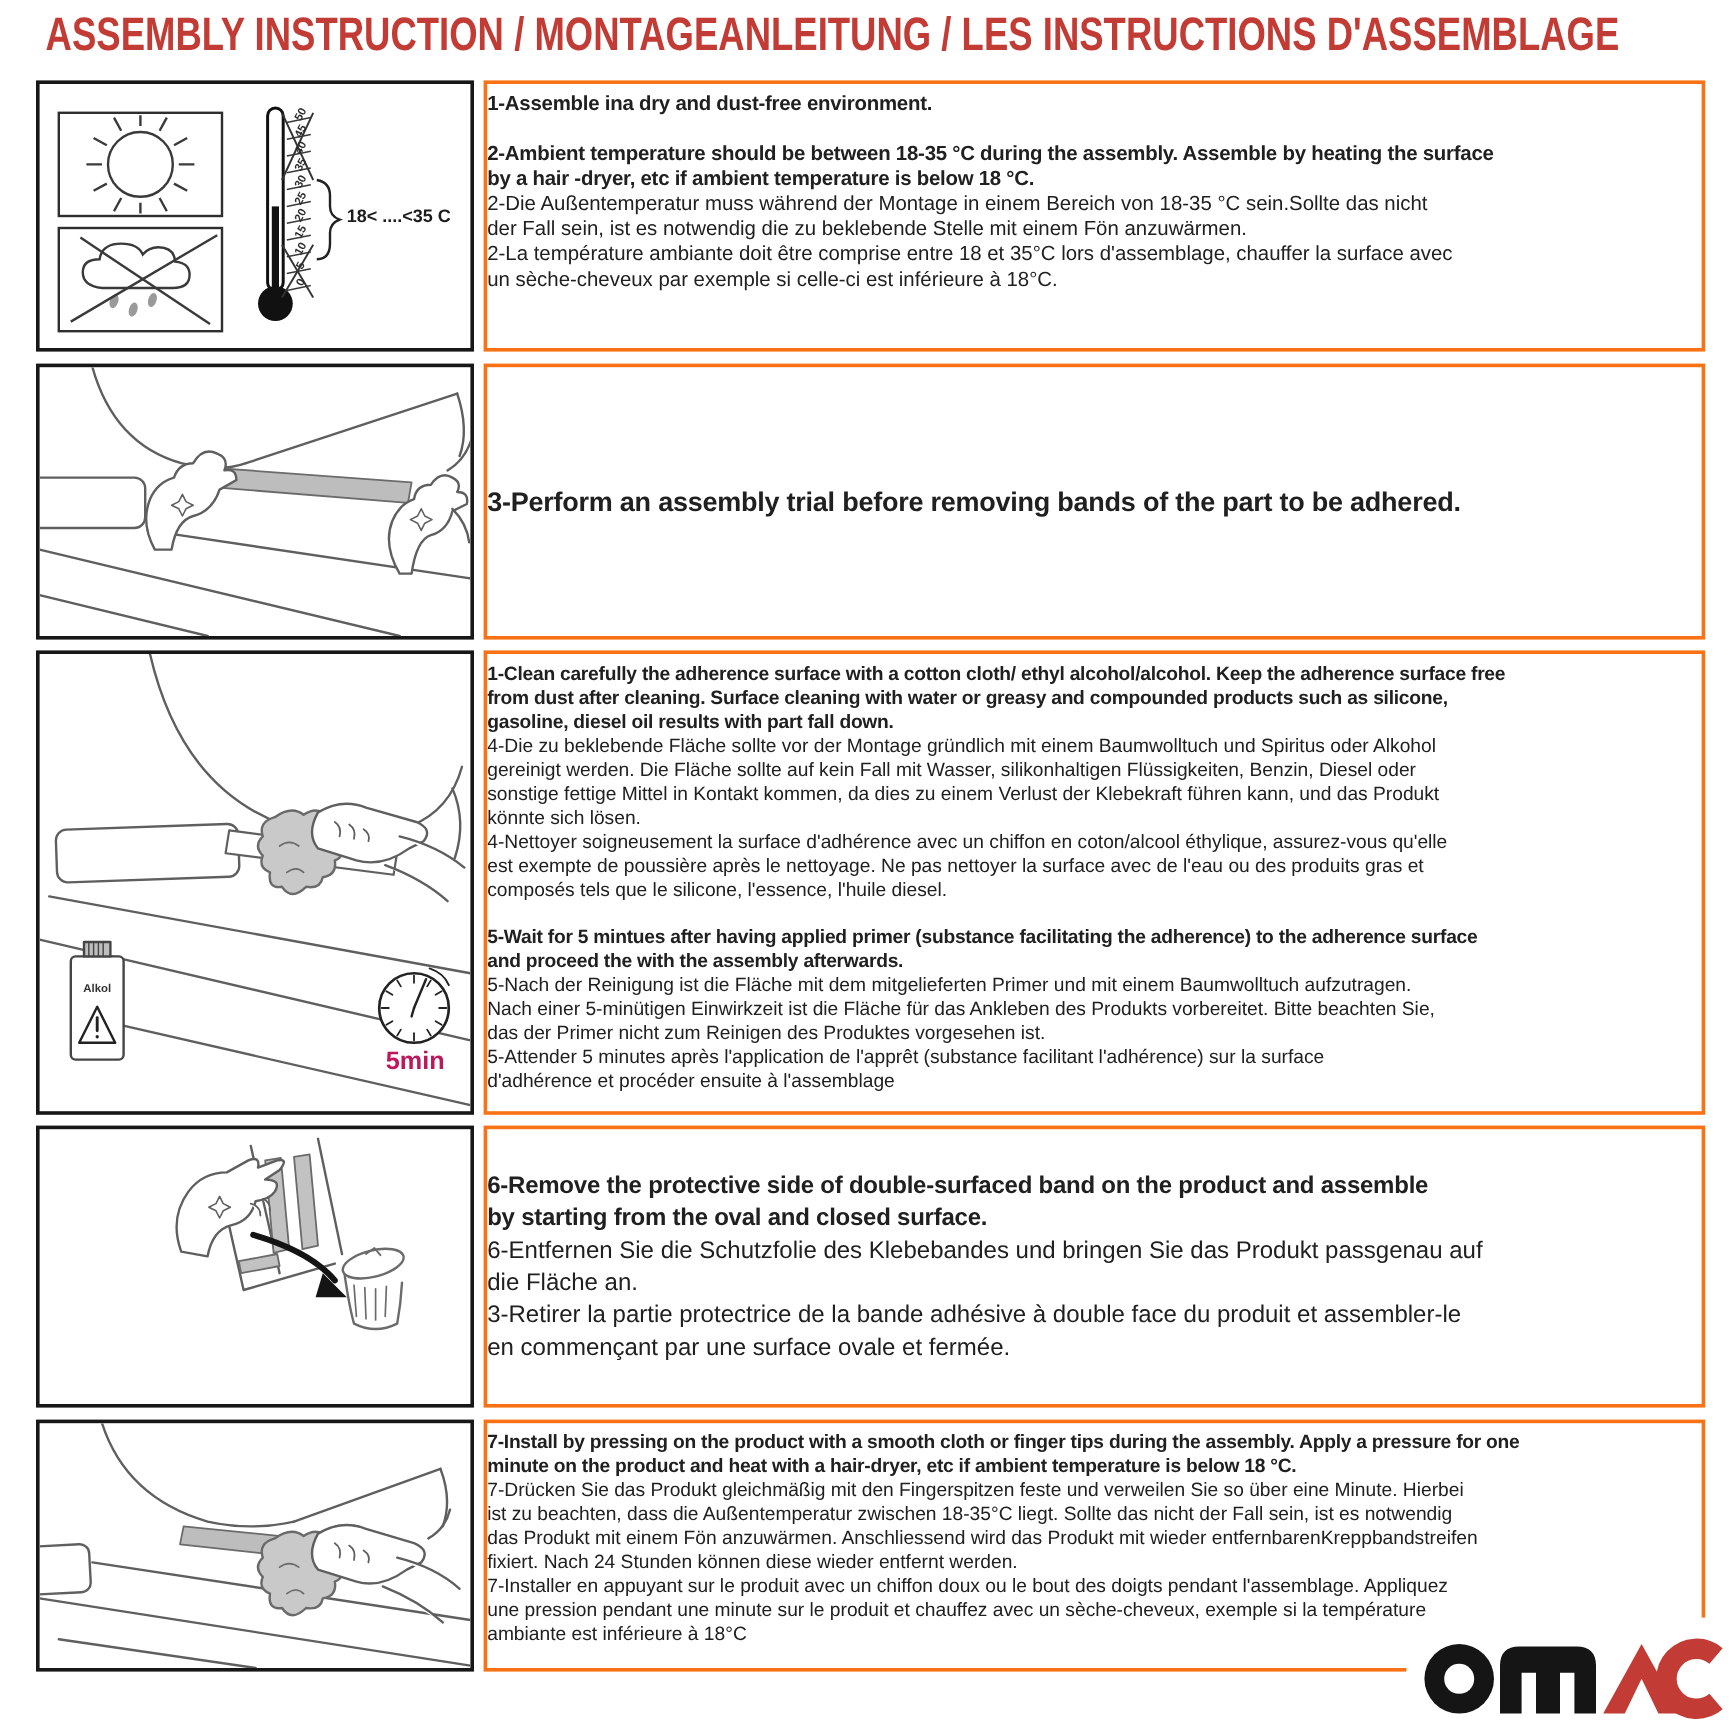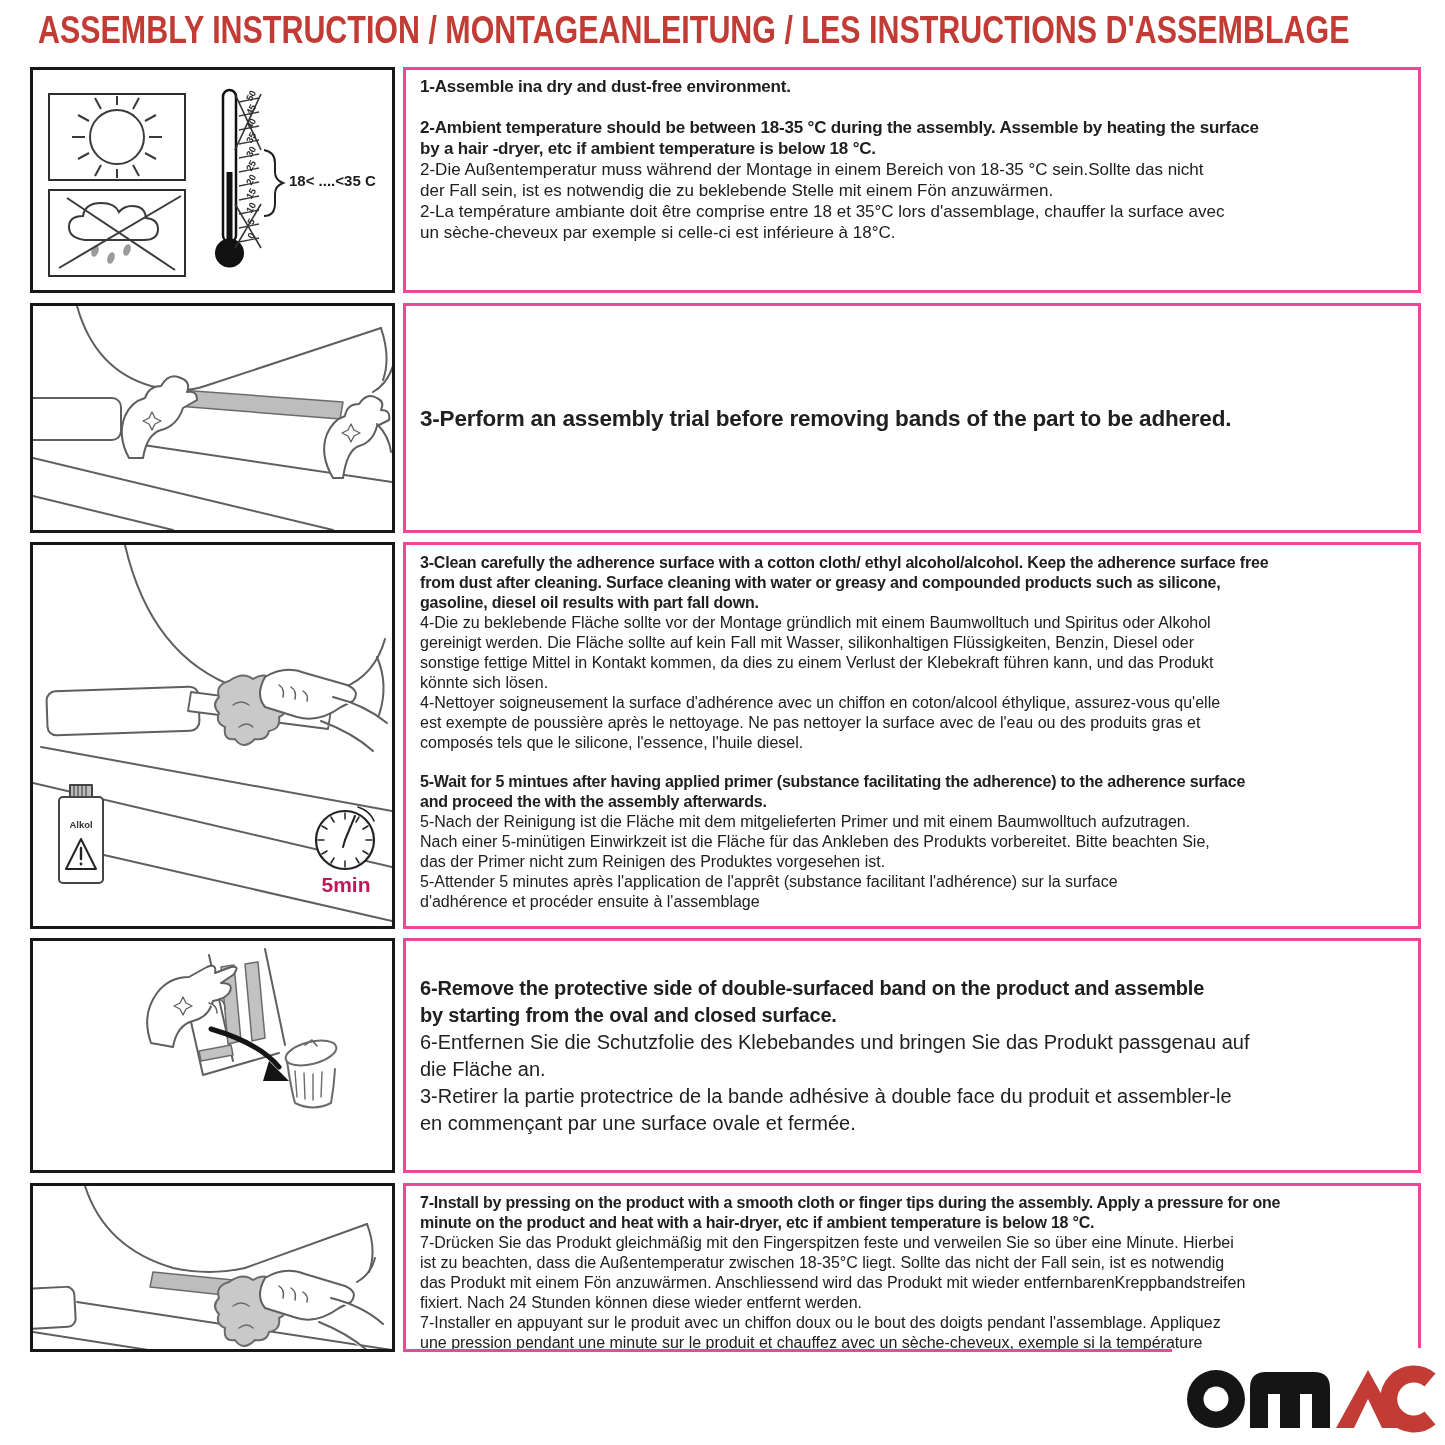--- a/index.html
+++ b/index.html
@@ -12,22 +12,22 @@
     white-space:nowrap;transform:scaleX(.78);transform-origin:0 0;letter-spacing:0;
   }
   .row{position:absolute;left:30px;width:1391px;}
   .illus{
     position:absolute;left:0;top:0;width:365px;height:100%;
     border:3px solid #171717;background:#fff;box-sizing:border-box;overflow:hidden;
   }
   .illus svg{position:absolute;left:0;top:0;}
   .textbox{
     position:absolute;left:373px;top:0;width:1018px;height:100%;
-    border:3px solid #ec4899;background:#fff;box-sizing:border-box;
-    padding:6px 14px;overflow:hidden;
+    border:3px solid #f97316;background:#fff;box-sizing:border-box;
+    padding:6px 0;overflow:hidden;
   }
   .v-center{display:flex;flex-direction:column;justify-content:center;}
   .textbox p{margin:0;white-space:pre-line;}
   .strong{font-weight:700;letter-spacing:-0.2px;}
   .block + .block{margin-top:1.2em;}
   .fs17{font-size:17px;line-height:21px;}
   .fs22{font-size:22.5px;line-height:29px;}
   .fs20{font-size:20px;line-height:27px;}
   .fs16{font-size:16px;line-height:20px;}
   
@@ -214,21 +214,21 @@
         <line x1="312" y1="295" x2="322" y2="271" stroke-width="2"></line>
         <line x1="312" y1="295" x2="310" y2="302" stroke-width="2"></line>
         <path d="M325 262 q12 4 16 14" stroke-width="1.6"></path>
       </g>
     </svg>
     <span class="alkol-label">Alkol</span>
     <span class="clock-label">5min</span>
   </div>
   <div class="textbox fs16" style="padding-top:8px">
     <div class="block">
-      <p class="strong">3-Clean carefully the adherence surface with a cotton cloth/ ethyl alcohol/alcohol. Keep the adherence surface free
+      <p class="strong">1-Clean carefully the adherence surface with a cotton cloth/ ethyl alcohol/alcohol. Keep the adherence surface free
 from dust after cleaning. Surface cleaning with water or greasy and compounded products such as silicone,
 gasoline, diesel oil results with part fall down.</p>
       <p>4-Die zu beklebende Fläche sollte vor der Montage gründlich mit einem Baumwolltuch und Spiritus oder Alkohol
 gereinigt werden. Die Fläche sollte auf kein Fall mit Wasser, silikonhaltigen Flüssigkeiten, Benzin, Diesel oder
 sonstige fettige Mittel in Kontakt kommen, da dies zu einem Verlust der Klebekraft führen kann, und das Produkt
 könnte sich lösen.
 4-Nettoyer soigneusement la surface d'adhérence avec un chiffon en coton/alcool éthylique, assurez-vous qu'elle
 est exempte de poussière après le nettoyage. Ne pas nettoyer la surface avec de l'eau ou des produits gras et
 composés tels que le silicone, l'essence, l'huile diesel.</p>
     </div>
@@ -276,21 +276,21 @@
       <p class="strong">6-Remove the protective side of double-surfaced band on the product and assemble
 by starting from the oval and closed surface.</p>
       <p>6-Entfernen Sie die Schutzfolie des Klebebandes und bringen Sie das Produkt passgenau auf
 die Fläche an.
 3-Retirer la partie protectrice de la bande adhésive à double face du produit et assembler-le
 en commençant par une surface ovale et fermée.</p>
     </div>
   </div>
 </div>
 
-<div class="row" style="top:1183px;height:169px;">
+<div class="row" style="top:1183px;height:210px;">
   <div class="illus">
     <svg width="359" height="204" viewBox="0 0 359 204" stroke="#5f5f5f" stroke-width="2" fill="none" stroke-linecap="round" stroke-linejoin="round">
       <g>
         <path d="M52 0 Q72 62 140 82 Q176 90 212 82"></path>
         <path d="M212 82 L334 38"></path>
         <path d="M334 38 q10 26 2 48"></path>
         <path d="M324 96 q14 -8 18 -24"></path>
         <rect x="-16" y="102" width="58" height="40" rx="8" transform="rotate(-3 12 122)"></rect>
         <path d="M44 116 L359 164"></path>
         <path d="M0 146 L359 202"></path>

